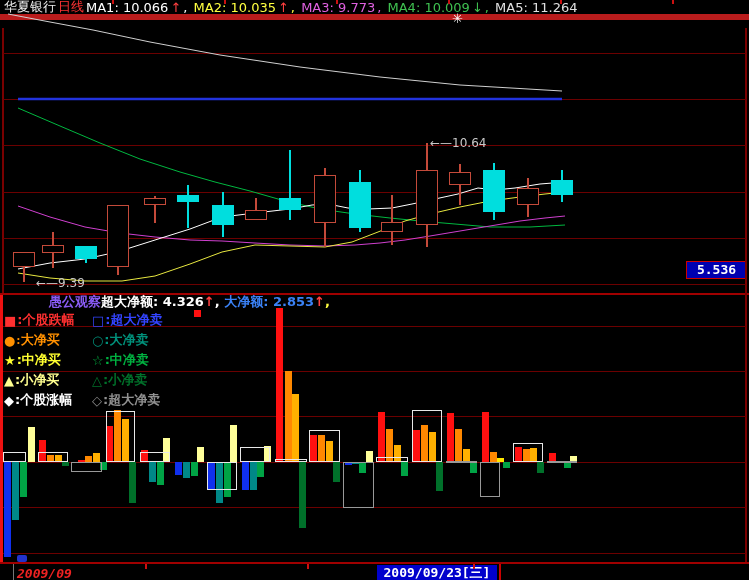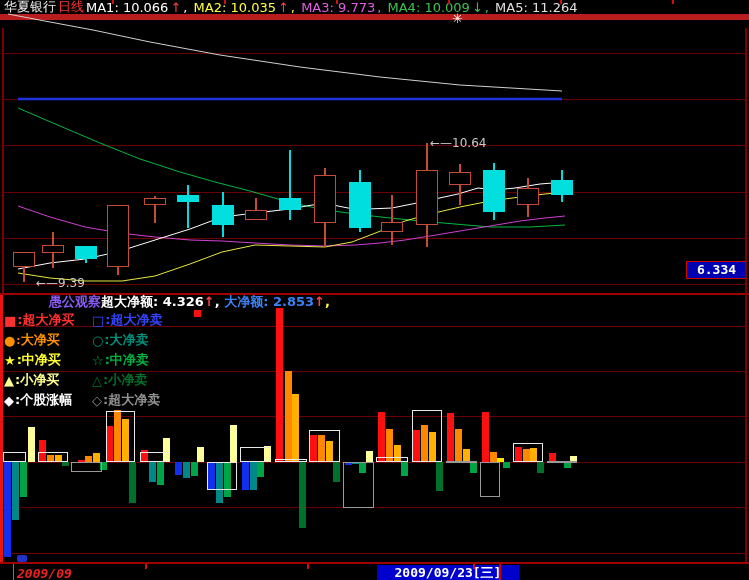--- a/index.html
+++ b/index.html
@@ -18,21 +18,21 @@
   .legend-col.c1{width:88px;}
   .lmark{font-size:13px;margin-right:1px;}
   #price-tag{position:absolute;left:686px;top:261px;width:59px;height:16px;background:#0000b0;
     border:1px solid #d00000;color:#fff;font-weight:bold;text-align:center;line-height:16px;
     font-size:13px;font-family:"DejaVu Sans Mono",monospace;}
   .annot{position:absolute;color:#c8c8c8;font-size:12px;white-space:nowrap;}
   #axis-bar{position:absolute;left:0;top:562px;width:749px;height:18px;border-top:2px solid #a00000;
     border-bottom:2px solid #a00000;box-sizing:content-box;}
   #axis-left-date{position:absolute;left:17px;top:2px;color:#ee2222;font-weight:bold;
     font-size:13px;font-family:"DejaVu Sans Mono",monospace;font-style:italic;}
-  #axis-cur-date{position:absolute;left:377px;top:1px;width:142px;height:15px;background:#0000cc;
+  #axis-cur-date{position:absolute;left:377px;top:1px;width:120px;height:15px;background:#0000cc;
     color:#fff;font-weight:bold;font-size:13px;text-align:center;line-height:15px;
     font-family:"DejaVu Sans Mono",monospace;}
   .border-red{position:absolute;background:#7a0000;}
   svg{position:absolute;left:0;top:0;}
 </style>
 </head>
 <body>
 
 <div id="screen">
 
@@ -49,21 +49,21 @@
   <div id="indicator-bar">
     <span style="color: #8b5cf6; margin-left: 45px;">愚公观察</span>
     <span id="indicator-items"><span style="color: rgb(255, 255, 255);"> 超大净额: 4.326</span><span style="color: rgb(255, 64, 64);">↑</span><span style="color: rgb(255, 255, 255);">, </span><span style="color: #3b82f6;">大净额: 2.853</span><span style="color: rgb(255, 64, 64);">↑</span><span style="color: rgb(255, 255, 64);">,</span></span>
   </div>
 
   <div id="lower-panel"></div>
   <div id="legend" style="z-index: 5;">
       <div class="legend-row">
         <div class="legend-col c1">
           <span class="lmark" style="color: rgb(255, 48, 48);">■</span>
-          <span style="color: rgb(255, 48, 48);">:超大净买</span>
+          <span style="color: rgb(255, 48, 48);">:个股跌幅</span>
         </div>
         <div class="legend-col c2">
           <span class="lmark" style="color: rgb(51, 68, 255);">□</span>
           <span style="color: rgb(51, 68, 255);">:超大净卖</span>
         </div>
       </div>
       <div class="legend-row">
         <div class="legend-col c1">
           <span class="lmark" style="color: rgb(255, 144, 0);">●</span>
           <span style="color: rgb(255, 144, 0); font-family: Liberation Serif, serif;">:大净买</span>
@@ -102,21 +102,21 @@
           <span class="lmark" style="color: rgb(144, 144, 144);">◇</span>
           <span style="color: rgb(144, 144, 144);">:超大净卖</span>
         </div>
       </div>
     </div>
 
   <div id="annots">
       <div class="annot" style="left: 36px; top: 276px; z-index: 5;">←—9.39</div>
       <div class="annot" style="left: 430px; top: 136px; z-index: 5;">←—10.64</div>
     </div>
-  <div id="price-tag">6.334</div>
+  <div id="price-tag">5.536</div>
 
   <div class="border-red" style="left:2px;top:28px;width:2px;height:265px;"></div>
   <div class="border-red" style="left:745px;top:28px;width:2px;height:534px;"></div>
   <div class="abs" style="left:0;top:295px;width:3px;height:267px;background:#ee1111;"></div>
 
   <div id="axis-bar">
     <div id="axis-left-date">2009/09</div>
     <div id="axis-cur-date">2009/09/23[三]</div>
     <div class="abs" style="left:13px;top:0;width:1px;height:18px;background:#777;"></div>
     <div class="abs" style="left:499px;top:0;width:2px;height:16px;background:#cc0000;"></div>

